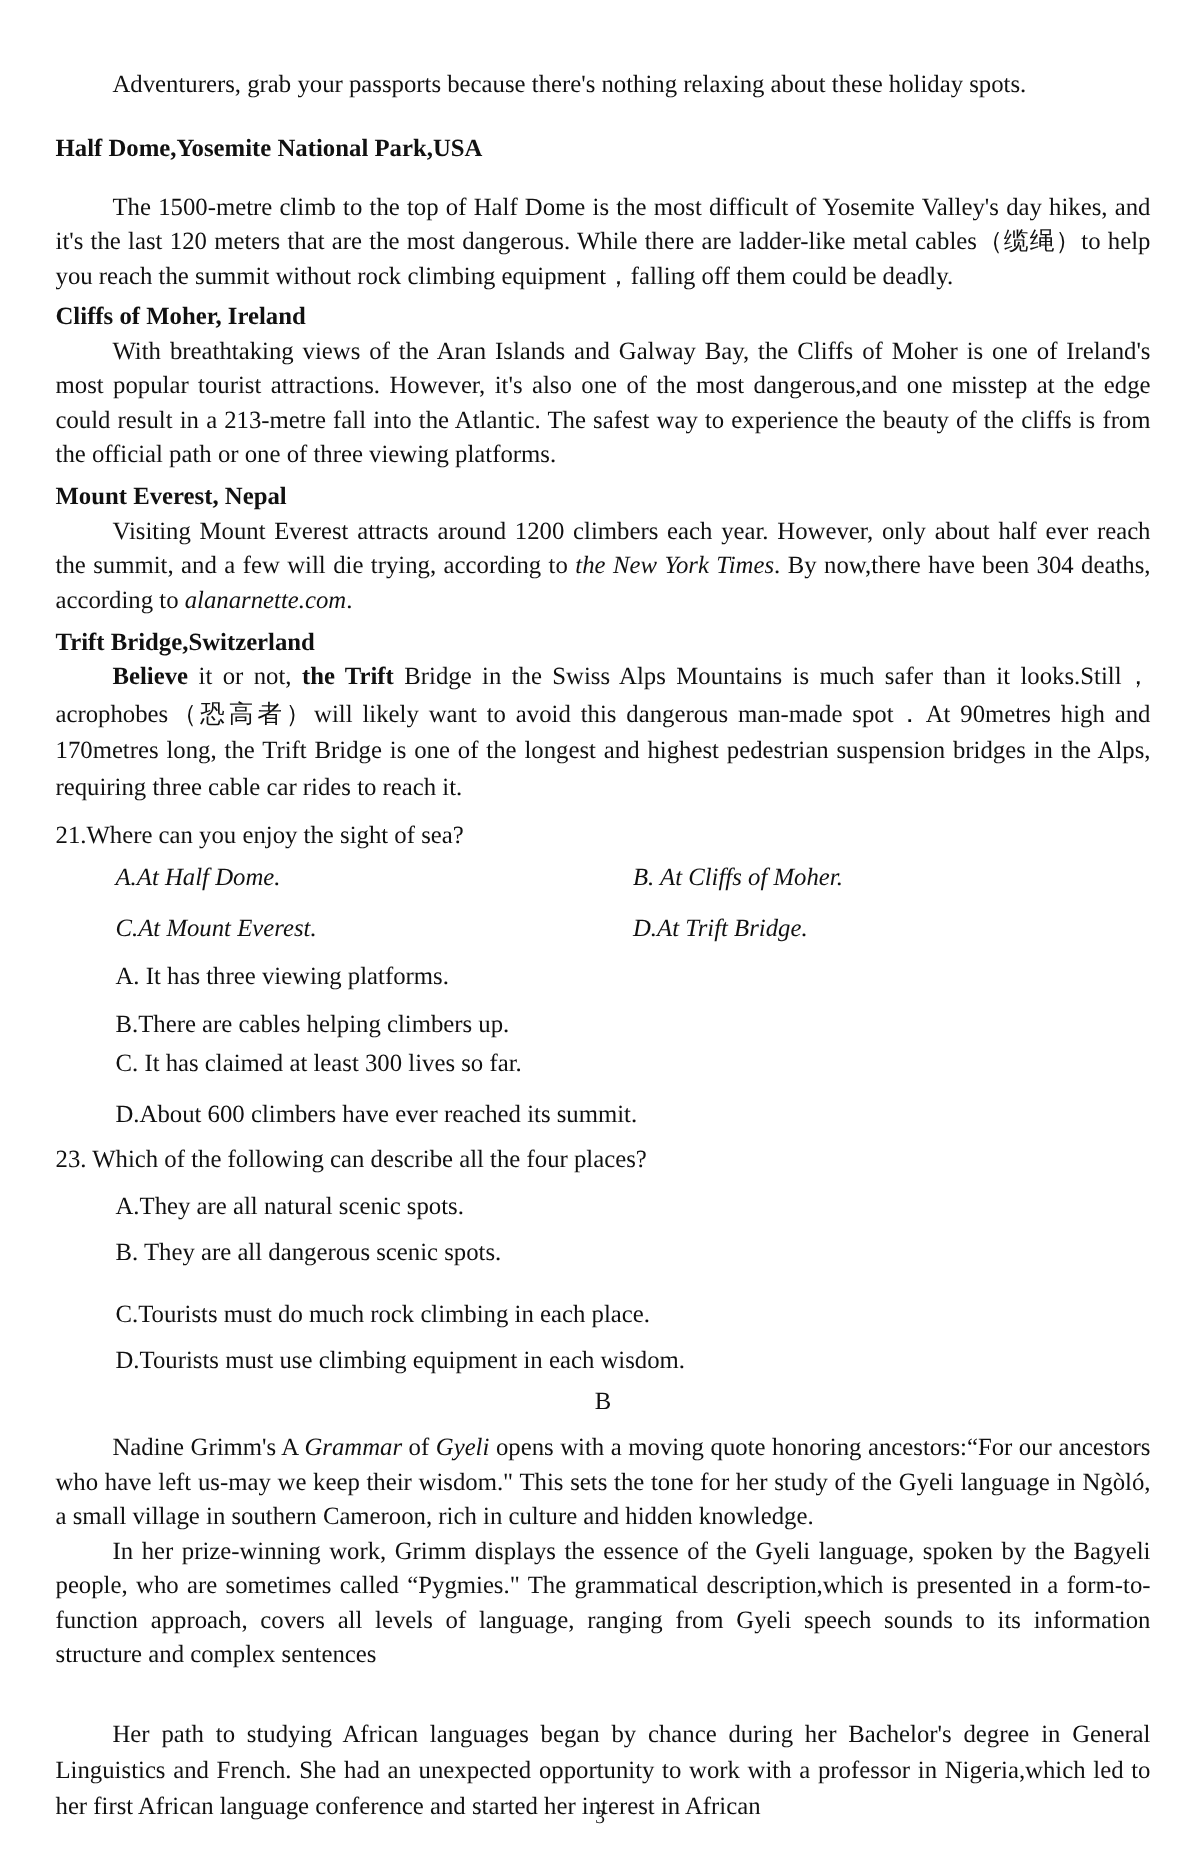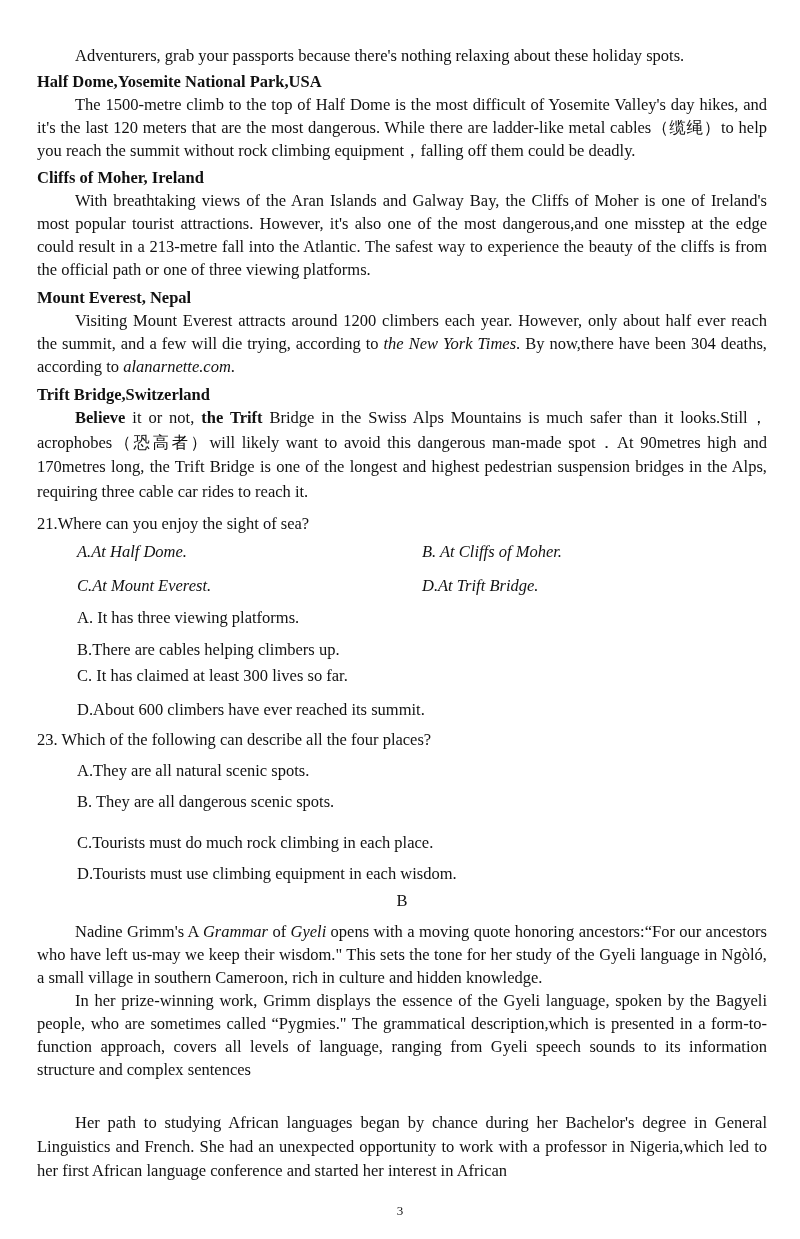--- a/index.html
+++ b/index.html
@@ -7,37 +7,37 @@
     width: 800px; height: 1239px; position: relative; overflow: hidden;
     font-family: "Liberation Serif", "DejaVu Serif", serif;
     color: #111111;
     font-size: 16.5px;
     line-height: 23px;
   }
   .page { position: absolute; left: 37px; top: 44px; width: 730px; }
   p { margin: 0; }
   .intro { text-indent: 38px; }
   .just { text-align: justify; text-indent: 38px; }
-  .heading { font-weight: bold; margin-top: 3px; }
+  .heading { font-weight: bold; margin-top: 20px; }
   .q { margin-top: 7px; }
   .opt { padding-left: 40px; }
   .row2 { display: flex; padding-left: 40px; }
   .row2 .cell { width: 348px; font-style: italic; }
   .section-letter { text-align: center; margin-top: 6px; }
   .pagenum { position: absolute; left: 0; width: 800px; top: 1199px; text-align: center; font-size: 13px; }
 </style>
 </head>
 <body>
 
 <div class="page">
 
   <p class="intro">Adventurers, grab your passports because there's nothing relaxing about these holiday spots.</p>
 
   <p class="heading">Half Dome,Yosemite National Park,USA</p>
-  <p class="just" style="margin-top:0">The 1500-metre climb to the top of Half Dome is the most difficult of Yosemite Valley's day hikes, and it's the last 120 meters that are the most dangerous. While there are ladder-like metal cables（缆绳）to help you reach the summit without rock climbing equipment，falling off them could be deadly.</p>
+  <p class="just" style="margin-top:16px">The 1500-metre climb to the top of Half Dome is the most difficult of Yosemite Valley's day hikes, and it's the last 120 meters that are the most dangerous. While there are ladder-like metal cables（缆绳）to help you reach the summit without rock climbing equipment，falling off them could be deadly.</p>
 
   <p class="heading" style="margin-top:4px">Cliffs of Moher, Ireland</p>
   <p class="just">With breathtaking views of the Aran Islands and Galway Bay, the Cliffs of Moher is one of Ireland's most popular tourist attractions. However, it's also one of the most dangerous,and one misstep at the edge could result in a 213-metre fall into the Atlantic. The safest way to experience the beauty of the cliffs is from the official path or one of three viewing platforms.</p>
 
   <p class="heading" style="margin-top:5px">Mount Everest, Nepal</p>
   <p class="just"><span>Visiting Mount Everest attracts around 1200 climbers each year. However, only about half ever reach the summit, and a few will die trying, according to </span><i>the New York Times</i><span>. By now,there have been 304 deaths, according to </span><i>alanarnette.com</i><span>.</span></p>
 
   <p class="heading" style="margin-top:5px">Trift Bridge,Switzerland</p>
   <p class="just" style="line-height:24.5px"><b>Believe</b><span> it or not, </span><b>the Trift</b><span> Bridge in the Swiss Alps Mountains is much safer than it looks.Still，acrophobes（恐高者）will likely want to avoid this dangerous man-made spot．At 90metres high and 170metres long, the Trift Bridge is one of the longest and highest pedestrian suspension bridges in the Alps, requiring three cable car rides to reach it.</span></p>
 

